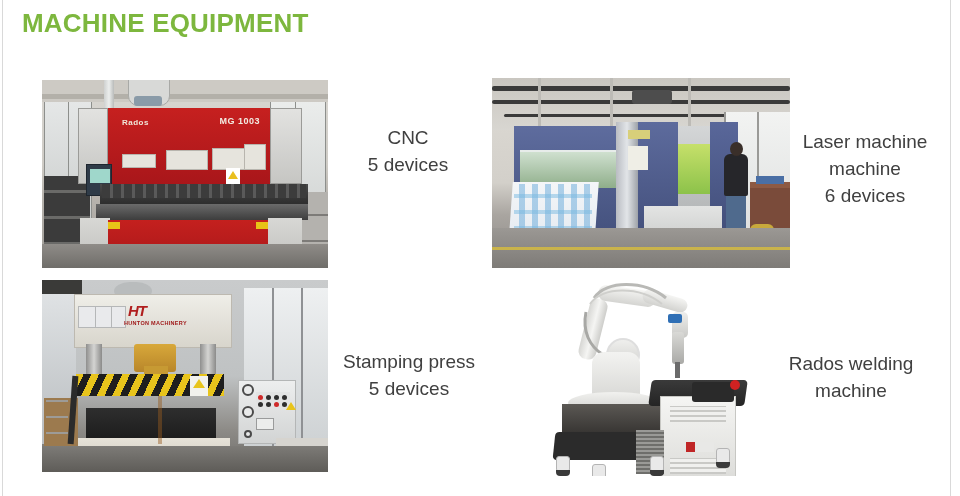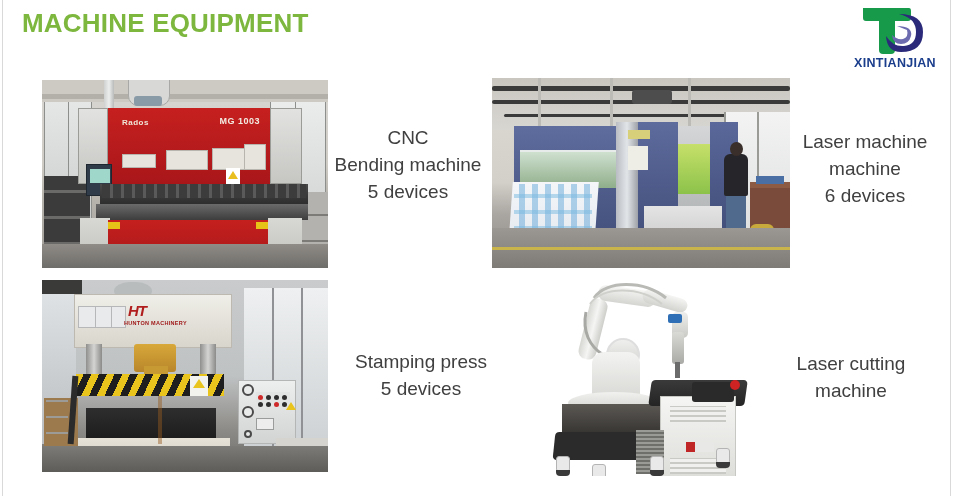--- a/index.html
+++ b/index.html
@@ -88,21 +88,21 @@
     position: absolute;
     text-align: center;
     color: #404040;
     font-size: 19px;
     line-height: 27px;
     white-space: nowrap;
   }
   .caption .cl { display: block; }
   #cap-cnc       { left: 328px; top: 124px; width: 160px; }
   #cap-laser-cut { left: 790px; top: 128px; width: 150px; }
-  #cap-stamping  { left: 336px; top: 348px; width: 170px; }
+  #cap-stamping  { left: 324px; top: 348px; width: 170px; }
   #cap-welding   { left: 768px; top: 350px; width: 166px; }
 
   
   .pb-bg       { position:absolute; inset:0; background:linear-gradient(180deg,#d9d7d2 0%,#cfccc6 45%,#b8b4ae 62%,#9d9a95 100%); }
   .pb-winL     { position:absolute; left:2px;  top:6px;  width:48px;  height:150px; background:linear-gradient(180deg,#e8eaea,#c8cbca); border:1px solid #8d8f8c; box-sizing:border-box;}
   .pb-winL:after{content:"";position:absolute;left:50%;top:0;width:1px;height:100%;background:#8d8f8c;}
   .pb-winR     { position:absolute; right:2px; top:4px;  width:56px;  height:150px; background:linear-gradient(180deg,#eef0ef,#cfd2d1); border:1px solid #8d8f8c; box-sizing:border-box;}
   .pb-winR:after{content:"";position:absolute;left:45%;top:0;width:1px;height:100%;background:#8d8f8c;}
   .pb-ceil     { position:absolute; left:0; top:0; width:100%; height:22px; background:#cdcac4; }
   .pb-beam     { position:absolute; left:0; top:14px; width:100%; height:5px; background:#b3b0a9; }
@@ -234,28 +234,20 @@
 </head>
 <body>
 
 <div class="slide">
 
   <div class="edge-line edge-left"></div>
   <div class="edge-line edge-right"></div>
 
   <div class="slide-title">MACHINE EQUIPMENT</div>
 
-  <div class="logo">
-    <svg class="logo-mark" viewBox="0 0 72 50">
-      <path d="M4 2 H50 Q52 2 52 5 V12 Q52 15 49 15 H36 V44 Q36 48 32 48 H24 Q20 48 20 44 V15 H7 Q4 15 4 12 V5 Q4 2 4 2 Z" fill="#189A4B"></path>
-      <path d="M40 8 Q64 8 64 26 Q64 46 42 46 Q28 46 27 30 Q34 41 45 40 Q57 39 57 26 Q57 12 40 8 Z" fill="#2B2A7A"></path>
-      <path d="M38 20 Q54 20 52 30 Q50 38 42 38 Q34 38 33 29 Q38 34 44 33 Q50 31 48 24 Z" fill="#6C6BB0"></path>
-    </svg>
-    <div class="logo-text">XINTIANJIAN</div>
-  </div>
 
   <div class="photo" id="photo-cnc">
     <div class="photo-inner">
       <div class="pb-bg"></div>
       <div class="pb-winL"></div>
       <div class="pb-winR"></div>
       <div class="pb-shelf">
           <i style="top:14px"></i>
           <i style="top:40px"></i>
           <i style="top:66px"></i>
@@ -297,21 +289,20 @@
       <div class="pb-yl" style="left:214px"></div>
 
       <div class="pb-pedal2"></div>
       <div class="pb-pedal"></div>
       <div class="pb-floor"></div>
     </div>
   </div>
 
   <div class="caption" id="cap-cnc">
     <span class="cl">CNC</span>
-    <span class="cl">Bending machine</span>
     <span class="cl">5 devices</span>
   </div>
 
   <div class="photo" id="photo-laser-cut">
     <div class="photo-inner">
       <div class="lc-bg"></div>
       <div class="lc-roof"></div>
       <div class="lc-pipe" style="left:0;   top:8px;  width:298px; height:5px;"></div>
       <div class="lc-pipe" style="left:0;   top:22px; width:298px; height:4px;"></div>
       <div class="lc-pipe" style="left:12px;top:36px; width:236px; height:3px;"></div>
@@ -451,17 +442,17 @@
       <div class="lw-wheel" style="left:52px;  top:184px;"></div>
 
       <div class="lw-wheel" style="left:110px; top:176px;"></div>
       <div class="lw-wheelD" style="left:110px; top:190px;"></div>
       <div class="lw-wheel" style="left:176px; top:168px;"></div>
       <div class="lw-wheelD" style="left:176px; top:182px;"></div>
     </div>
   </div>
 
   <div class="caption" id="cap-welding">
-    <span class="cl">Laser cutting</span>
+    <span class="cl">Rados welding</span>
     <span class="cl">machine</span>
   </div>
 
 </div>
 
 </body></html>

